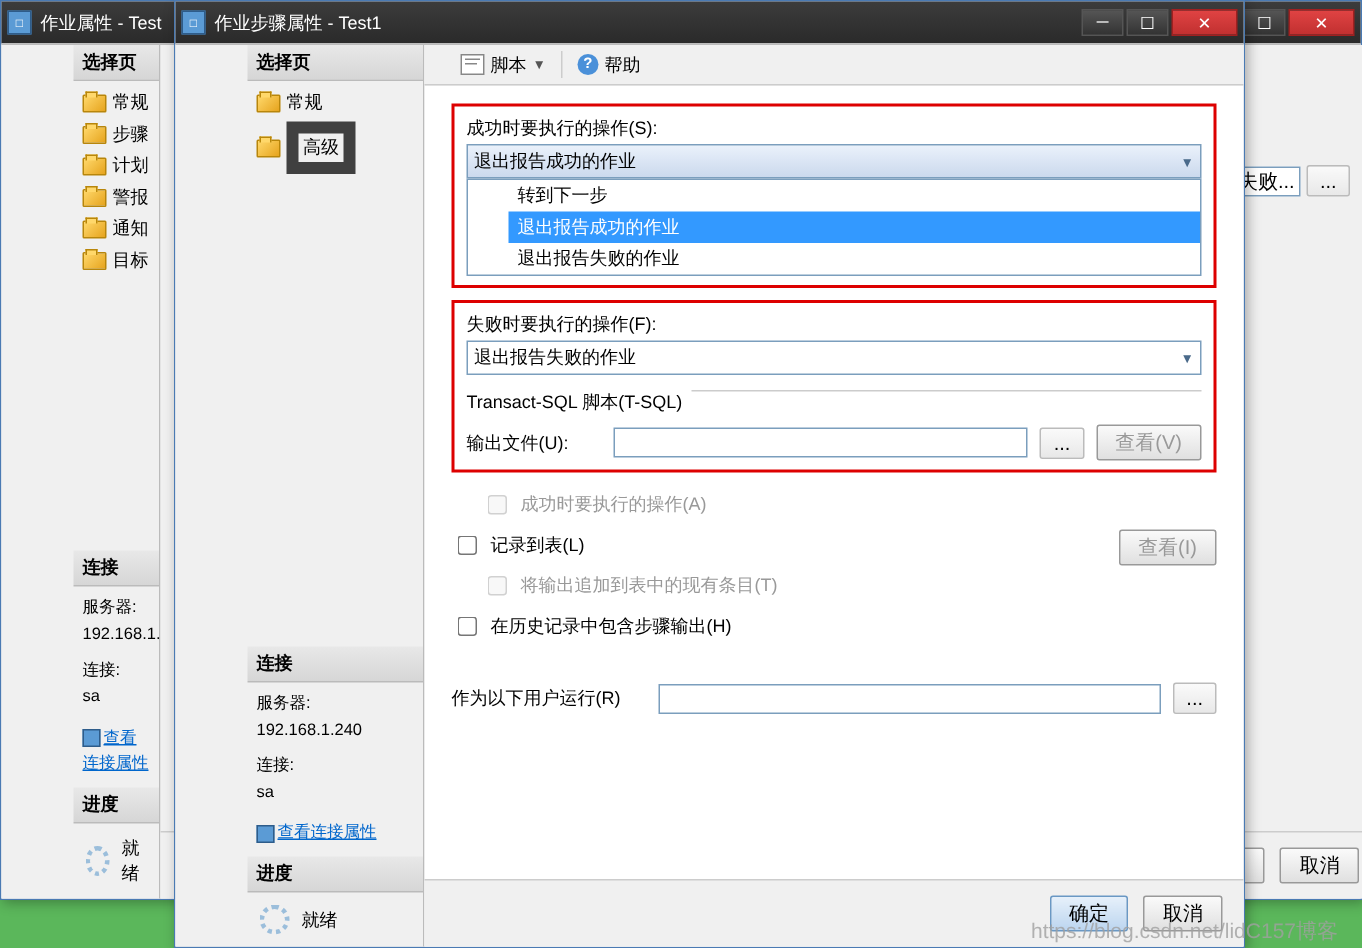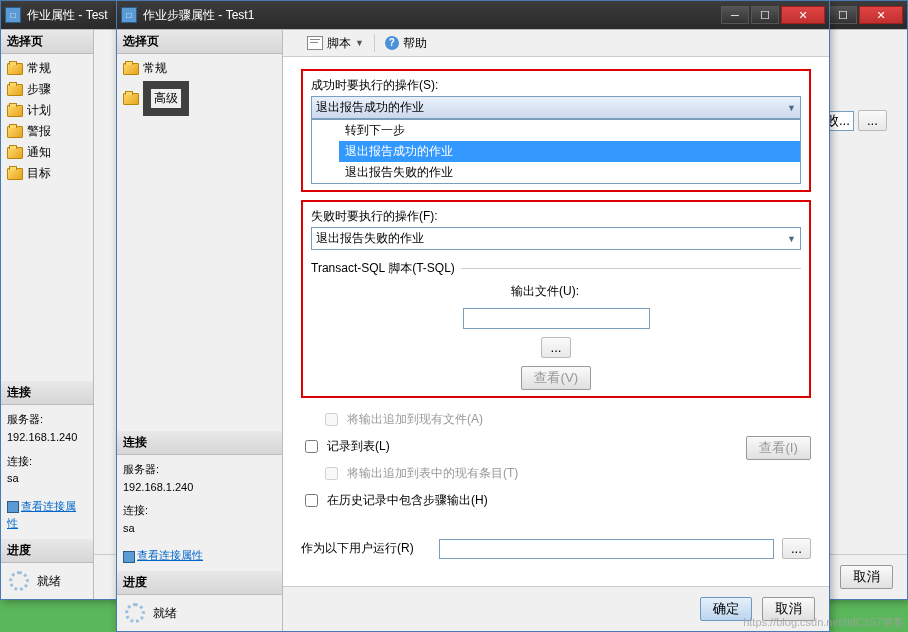--- a/index.html
+++ b/index.html
@@ -5,21 +5,21 @@
 * { box-sizing: border-box; font-family: "Microsoft YaHei", "SimSun", sans-serif; }
 body { margin: 0; width: 908px; height: 632px; background: #5bb75b; overflow: hidden; position: relative; font-size: 12px; }
 .window { position: absolute; background: #f0f0f0; border: 1px solid #4a7ab3; box-shadow: 2px 2px 8px rgba(0,0,0,0.3); display: flex; flex-direction: column; }
 .titlebar { height: 28px; background: linear-gradient(to bottom, #3c3c3c, #2a2a2a); display: flex; align-items: center; padding: 0 4px; color: #fff; }
 .titlebar .icon { width: 16px; height: 16px; background: #5b9bd5; border: 1px solid #2e5c8a; margin-right: 6px; font-size: 8px; display: flex; align-items: center; justify-content: center; }
 .titlebar .title { flex: 1; font-size: 12px; }
 .winbtns { display: flex; gap: 2px; }
 .winbtn { width: 28px; height: 18px; border: 1px solid #555; background: linear-gradient(to bottom,#555,#333); color: #fff; display: flex; align-items: center; justify-content: center; font-size: 11px; cursor: pointer; }
 .winbtn.close { background: linear-gradient(to bottom,#e04343,#c13030); border-color: #a02020; width: 44px; }
 .body { flex: 1; display: flex; background: #f0f0f0; border-top: 1px solid #bbb; }
-.leftpanel { width: 106px; background: #f0f0f0; border-right: 1px solid #bbb; display: flex; flex-direction: column; }
+.leftpanel { width: 106px; background: #f0f0f0; border-right: 1px solid #bbb; display: flex; flex-direction: column; padding-left: 48px; }
 .section-header { background: linear-gradient(to bottom,#e8e8e8,#d6d6d6); border-bottom: 1px solid #bbb; padding: 3px 6px; font-weight: bold; font-size: 12px; }
 .nav-items { padding: 4px 2px; flex: 0 0 auto; }
 .nav-item { display: flex; align-items: center; padding: 2px 4px; cursor: pointer; gap: 4px; }
 .nav-icon { width: 16px; height: 12px; background: linear-gradient(135deg,#ffd86b,#e6a41e); border: 1px solid #b8860b; border-radius: 1px; position: relative; }
 .nav-icon::before { content:''; position:absolute; top:-3px; left:1px; width:6px; height:3px; background:#ffd86b; border:1px solid #b8860b; border-bottom:none; }
 .conn-block { padding: 6px; font-size: 11px; line-height: 1.6; }
 .conn-block a { color: #0066cc; text-decoration: underline; cursor: pointer; }
 .link-icon { display: inline-block; width: 12px; height: 12px; background: #5b9bd5; border: 1px solid #2e5c8a; margin-right: 2px; vertical-align: middle; }
 .progress-block { padding: 8px; display: flex; align-items: center; gap: 8px; }
 .spinner { width: 20px; height: 20px; border: 3px dotted #9bbedb; border-radius: 50%; }
@@ -27,34 +27,34 @@
 .toolbar { background: #f0f0f0; border-bottom: 1px solid #ccc; padding: 4px 24px; display: flex; align-items: center; gap: 4px; }
 .toolbar-sep { width: 1px; height: 18px; background: #ccc; margin: 0 6px; }
 .content { flex: 1; padding: 12px 18px; overflow: auto; }
 .redbox { border: 2px solid #d00; padding: 6px 8px; margin-bottom: 8px; }
 .form-label { margin-bottom: 2px; }
 .dropdown { width: 100%; background: linear-gradient(to bottom,#eaf1fb,#cbd9ed); border: 1px solid #7b9ebd; padding: 2px 4px; position: relative; cursor: pointer; display: flex; justify-content: space-between; align-items: center; }
 .dropdown::after { content: '▼'; font-size: 9px; color: #4a6a8a; }
 .dropdown-list { border: 1px solid #7b9ebd; background: #fff; padding-left: 27px; }
 .dropdown-option { padding: 2px 6px; cursor: pointer; }
 .dropdown-option.highlighted { background: #3399ff; color: #fff; }
-.fieldset-label { display: flex; align-items: center; gap: 6px; margin: 10px 0 6px 0; }
+.fieldset-label { display: flex; gap: 6px; margin: 10px 0 6px 0; }
 .fieldset-label .line { flex: 1; height: 1px; background: #ccc; }
 .text-input { border: 1px solid #7b9ebd; padding: 2px 4px; height: 20px; background: #fff; }
 .btn { border: 1px solid #999; background: linear-gradient(to bottom,#fafafa,#e0e0e0); padding: 2px 12px; cursor: pointer; border-radius: 2px; }
 .btn.disabled { color: #999; }
 .btn.primary { background: linear-gradient(to bottom,#e6f0fa,#bcd5ef); border-color: #6a98c4; }
 .browse-btn { border: 1px solid #bbb; background: linear-gradient(to bottom,#fafafa,#e8e8e8); padding: 2px 8px; cursor: pointer; border-radius: 2px; }
 .checkbox-row { display: flex; align-items: center; gap: 6px; padding: 4px 0; }
 .checkbox-row.indented { margin-left: 20px; color: #999; }
 input[type=checkbox] { width: 13px; height: 13px; }
 .footer { border-top: 1px solid #ccc; background: #f0f0f0; padding: 10px 14px; display: flex; justify-content: flex-end; gap: 10px; }
 .redbox-small { border: 8px solid #404040; padding: 1px 3px; display: inline-block; }
 .spacer { flex: 1; }
-.watermark { position: absolute; right: 4px; bottom: 2px; font-size: 11px; color: rgba(160,160,160,0.8); pointer-events: none; margin-top: 12px; }
+.watermark { position: absolute; right: 16px; bottom: 2px; font-size: 14px; color: rgba(160,160,160,0.8); pointer-events: none; margin-top: 12px; }
 </style>
 </head>
 <body>
 
 <div class="window" style="left:0; top:0; width:908px; height:600px;">
   <div class="titlebar">
     <span class="icon">□</span>
     <span class="title">作业属性 - Test</span>
     <div class="winbtns">
       <div class="winbtn">─</div>
@@ -189,31 +189,31 @@
           <div class="form-label">失败时要执行的操作(F):</div>
           <div class="dropdown" style="background:#fff;">
             <span>退出报告失败的作业</span>
           </div>
 
           <div class="fieldset-label">
             <span>Transact-SQL 脚本(T-SQL)</span>
             <div class="line"></div>
           </div>
 
-          <div style="display:flex; align-items:center; gap:8px;flex-direction:column;">
+          <div style="display:flex; align-items:center; gap:8px;">
             <span style="width:90px">输出文件(U):</span>
             <input type="text" class="text-input" style="flex: 1 1 0%;">
             <button class="browse-btn">...</button>
             <button class="btn disabled">查看(V)</button>
           </div>
         </div>
 
         <div class="checkbox-row indented">
           <input type="checkbox" disabled="" style="">
-          <span>将输出追加到现有文件(A)</span>
+          <span>成功时要执行的操作(A)</span>
         </div>
 
         <div style="display:flex; align-items:flex-end;">
           <div class="checkbox-row" style="flex:1">
             <input type="checkbox" style="">
             <span>记录到表(L)</span>
           </div>
           <button class="btn disabled">查看(I)</button>
         </div>
 

